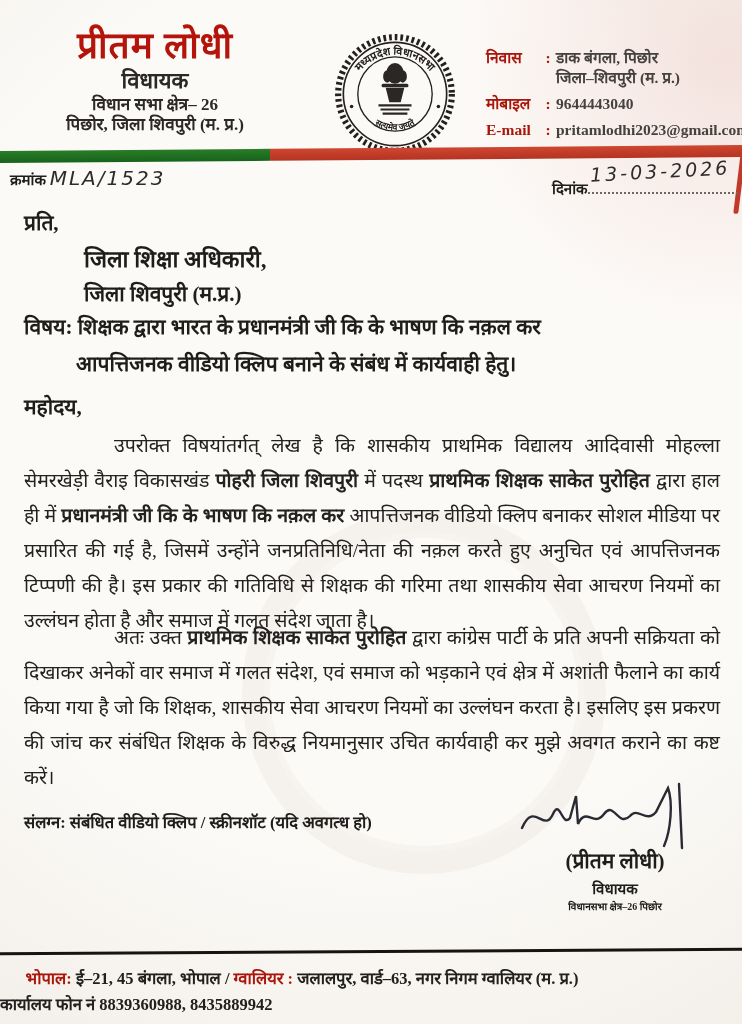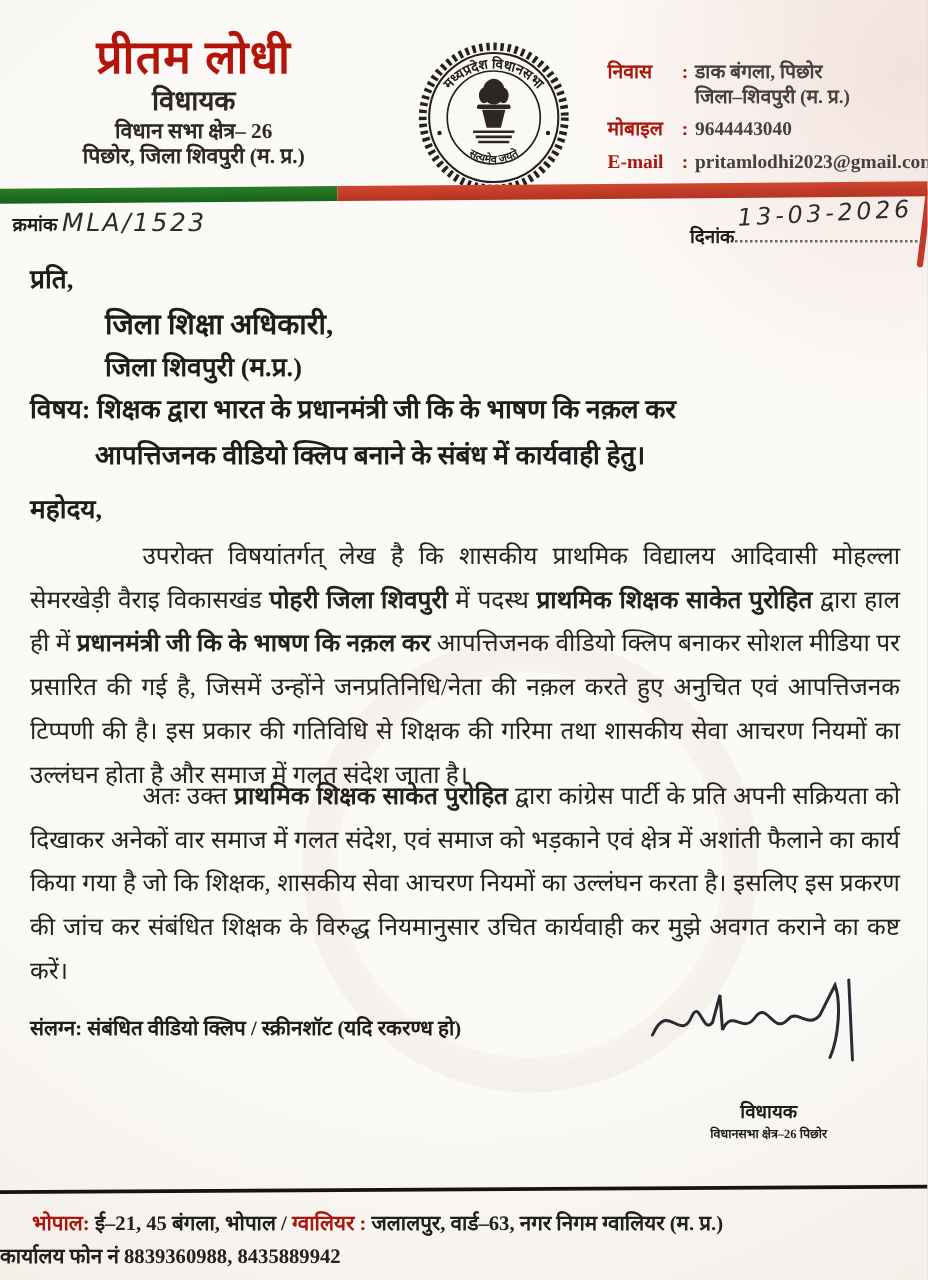--- a/index.html
+++ b/index.html
@@ -137,29 +137,30 @@
   <div class="abs rcpt2">जिला शिवपुरी (म.प्र.)</div>
 
   <div class="abs subj2">आपत्तिजनक वीडियो क्लिप बनाने के संबंध में कार्यवाही हेतु।</div>
   <div class="abs subj1"><span>विषय: शिक्षक द्वारा </span><span class="b">भारत के प्रधानमंत्री जी कि के भाषण कि</span><span> नक़ल कर</span></div>
 
   <div class="abs greet">महोदय,</div>
   <div class="abs watermark"></div>
   <div class="abs para"><span>उपरोक्त विषयांतर्गत् लेख  है कि शासकीय प्राथमिक विद्यालय आदिवासी मोहल्ला सेमरखेड़ी वैराइ विकासखंड </span><span class="b">पोहरी जिला शिवपुरी</span><span> में पदस्थ </span><span class="b">प्राथमिक शिक्षक साकेत पुरोहित</span><span> द्वारा हाल ही में </span><span class="b">प्रधानमंत्री जी कि के भाषण कि नक़ल कर</span><span> आपत्तिजनक वीडियो क्लिप बनाकर सोशल मीडिया पर प्रसारित की गई है, जिसमें उन्होंने  जनप्रतिनिधि/नेता की नक़ल करते हुए अनुचित एवं आपत्तिजनक टिप्पणी की है। इस प्रकार की गतिविधि से शिक्षक की गरिमा तथा शासकीय सेवा आचरण नियमों का उल्लंघन होता है और समाज में गलत संदेश जाता है।</span></div>
   <div class="abs para para2"><span>अतः उक्त </span><span class="b">प्राथमिक शिक्षक साकेत पुरोहित</span><span> द्वारा कांग्रेस पार्टी के प्रति अपनी सक्रियता को दिखाकर अनेकों वार समाज में गलत संदेश, एवं समाज को भड़काने एवं क्षेत्र में अशांती फैलाने का कार्य किया गया है जो कि शिक्षक, शासकीय सेवा आचरण नियमों का उल्लंघन करता है। इसलिए इस प्रकरण की जांच कर संबंधित शिक्षक के विरुद्ध नियमानुसार उचित कार्यवाही कर मुझे अवगत कराने का कष्ट करें।</span></div>
 
-  <div class="abs encl">संलग्न: संबंधित वीडियो क्लिप / स्क्रीनशॉट (यदि रकरण्ध हो)</div>
+  <div class="abs encl">संलग्न: संबंधित वीडियो क्लिप / स्क्रीनशॉट (यदि अवगत्ध हो)</div>
 
   <div class="abs sig-svg">
     <svg width="200" height="70" viewBox="0 0 200 70">
       <path d="M6 46 C 18 18, 28 52, 37 32 C 44 16, 46 46, 54 36 L 60 14 L 62 42
                C 70 24, 78 46, 88 32 C 98 18, 102 46, 114 34 C 122 24, 130 42, 140 30
                L 152 6 C 157 20, 155 48, 148 64 M 163 2 L 166 66" fill="none" stroke="#2a2a33" stroke-width="2.4" stroke-linecap="round"></path>
     </svg>
   </div>
+  <div class="abs sig-name">(प्रीतम लोधी)</div>
   <div class="abs sig-role">विधायक</div>
   <div class="abs sig-const">विधानसभा क्षेत्र–26 पिछोर</div>
 
   <div class="abs footer-rule"></div>
   <div class="abs footer1"><span class="red">भोपाल:</span><span> ई–21, 45 बंगला, भोपाल / </span><span class="red">ग्वालियर :</span><span> जलालपुर, वार्ड–63, नगर निगम ग्वालियर (म. प्र.)</span></div>
   <div class="abs footer2">कार्यालय फोन नं 8839360988, 8435889942</div>
 
 </div>
 
 </body></html>

